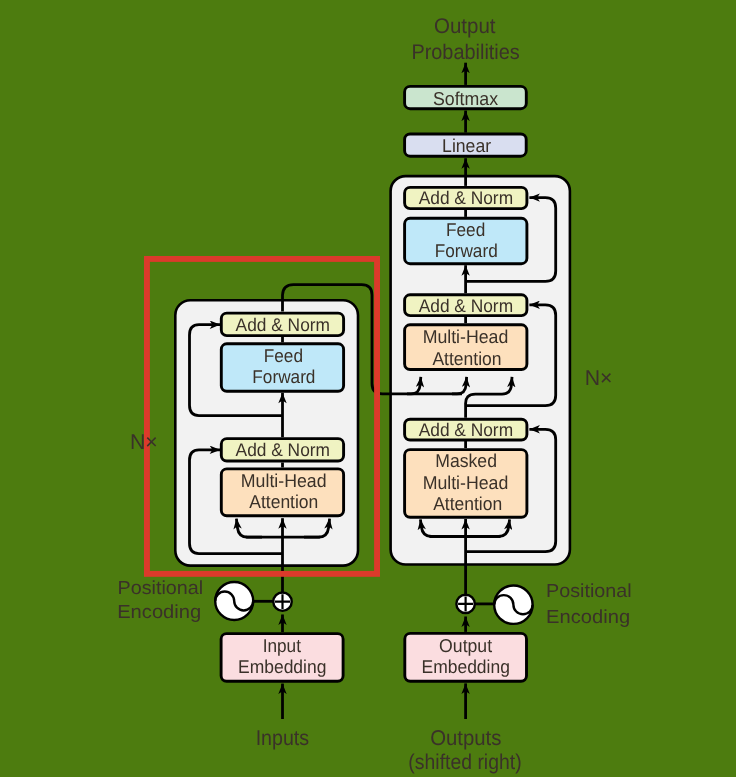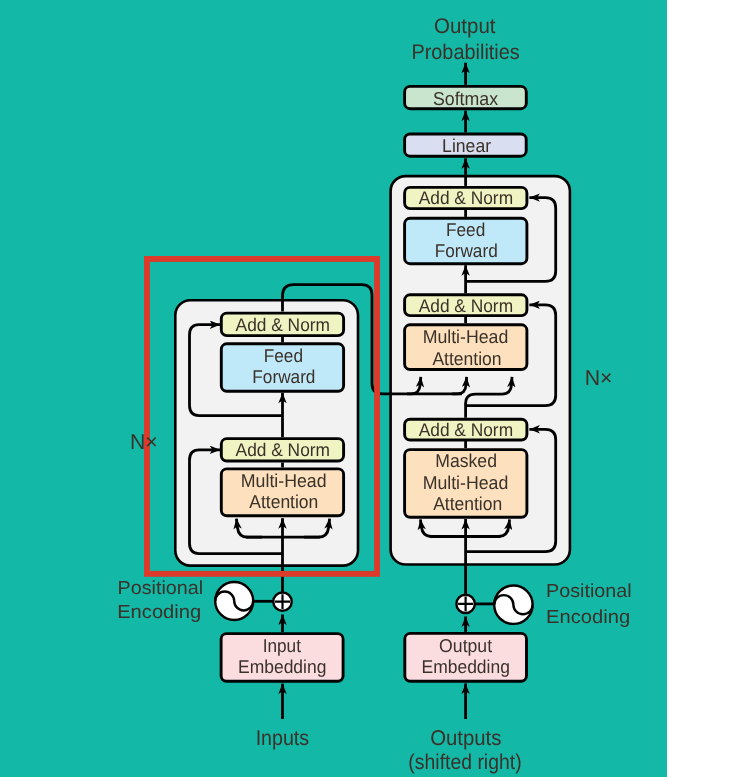--- a/index.html
+++ b/index.html
@@ -1,18 +1,18 @@
 <!DOCTYPE html>
 <html><head>
 <meta charset="utf-8">
 <title>Transformer</title>
 <style>
   html,body{margin:0;padding:0;background:#ffffff;}
   body{width:748px;height:777px;overflow:hidden;font-family:"Liberation Sans",sans-serif;}
-  #stage{position:relative;width:667px;height:777px;background:#14b8a6;}
+  #stage{position:relative;width:736px;height:777px;background:#4d7c0f;}
   svg{display:block;}
   .lbl{font-family:"Liberation Sans",sans-serif;fill:#3a3129;-webkit-font-smoothing:antialiased;text-rendering:geometricPrecision;}
   svg text{paint-order:stroke;}
 </style>
 </head>
 <body>
 
 <div id="stage">
 <svg id="diagram" width="748" height="777" viewBox="0 0 748 777" xmlns="http://www.w3.org/2000/svg">
 

